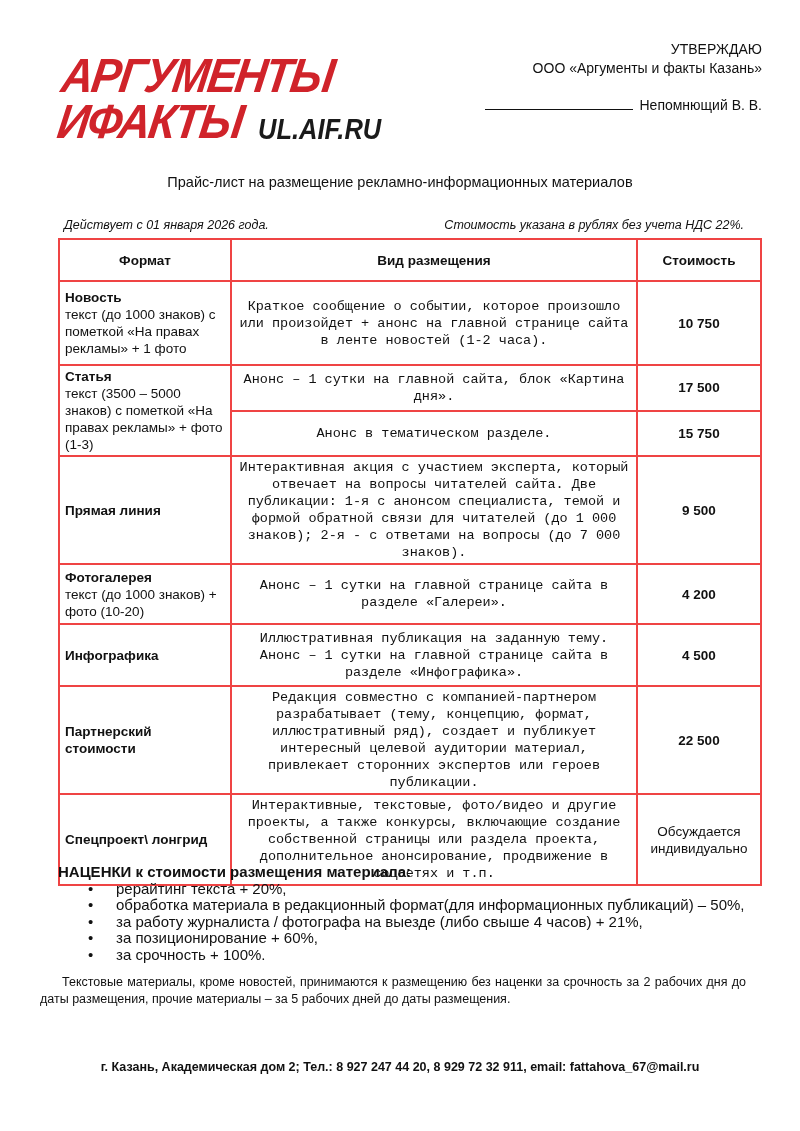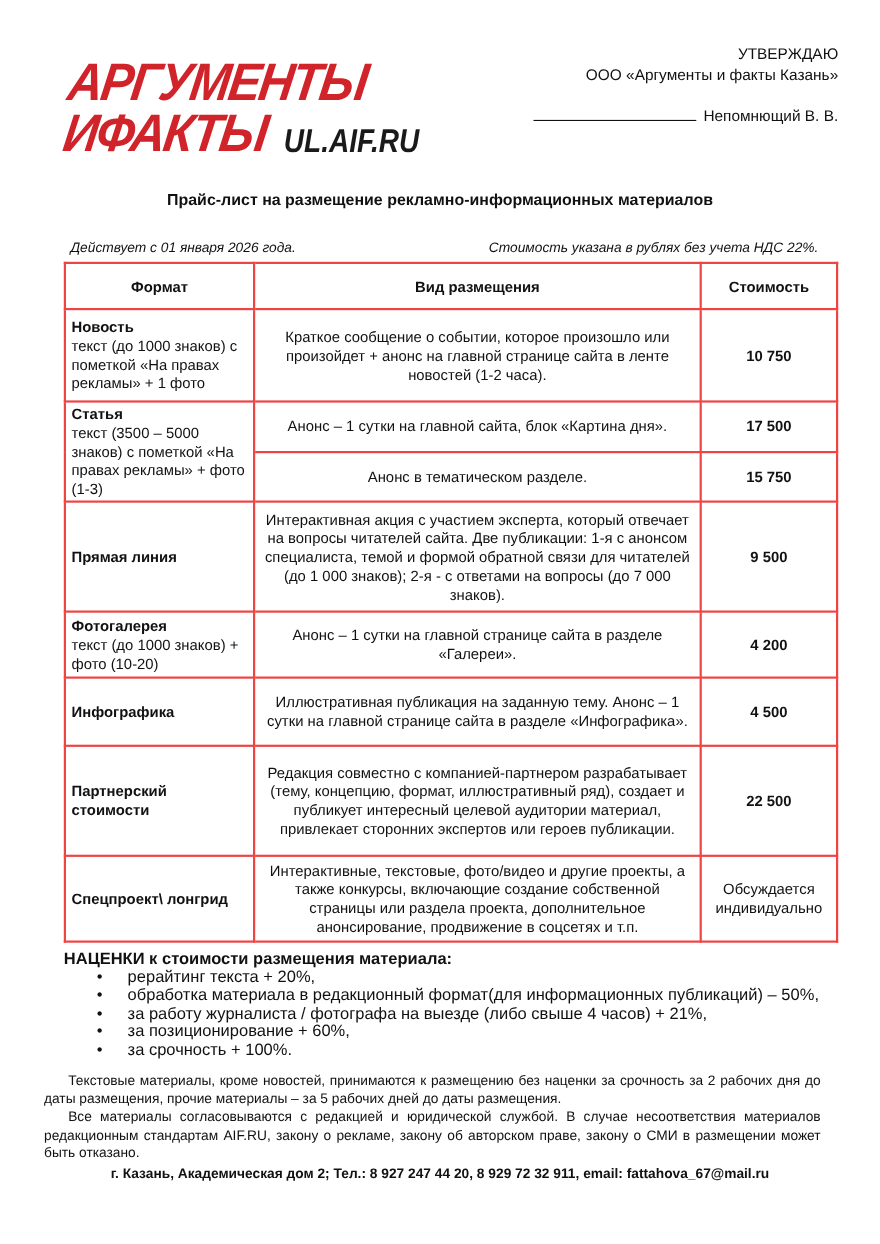--- a/index.html
+++ b/index.html
@@ -10,29 +10,29 @@
          font-weight:bold; font-style:italic; color:#d0232a; letter-spacing:-2px;
          transform:skewX(-8deg); line-height:1; }
   .logo .l1 { left:4px; top:0; font-size:48px; transform:skewX(-8deg) scaleX(0.92); transform-origin:left; }
   .logo .l2 { left:0; top:46px; font-size:48px; transform:skewX(-8deg) scaleX(0.92); transform-origin:left; }
   .logo .site { position:absolute; left:200px; top:60px; font-weight:bold; font-style:italic;
          font-size:30px; color:#1a1a1a; letter-spacing:0px; transform:scaleX(0.85); transform-origin:left; }
   .approve { position:absolute; right:38px; top:40px; text-align:right; font-size:14px; line-height:19px; }
   .approve .sign { margin-top:18px; }
   .approve .line { display:inline-block; width:148px; border-bottom:1px solid #111; margin-right:6px; vertical-align:baseline; height:12px; }
   h1 { position:absolute; left:0; width:800px; top:174px; margin:0; text-align:center;
-       font-size:14.5px; font-weight:bold; }
+       font-size:14.5px; font-weight:normal; }
   .validity { position:absolute; left:64px; top:218px; font-size:12.5px; font-style:italic; }
   .vat { position:absolute; right:56px; top:218px; font-size:12.5px; font-style:italic; }
   table { position:absolute; left:58px; top:238px; width:704px; border-collapse:collapse; font-size:13.5px; }
   td, th { border:2px solid #ef4444; padding:2px 5px; vertical-align:middle; line-height:17px; }
   th { height:36px; font-weight:bold; text-align:center; }
   .c1 { width:160px; }
   .c3 { width:112px; text-align:center; font-weight:bold; }
-  .c2 { text-align:center; }
+  .c2 { text-align:center;font-family:Liberation Mono, monospace; }
   .fmt-title { font-weight:bold; }
   .price-plain { font-weight:normal; }
   .markups { position:absolute; left:58px; top:864px; width:710px; font-size:15px; line-height:16.5px; }
   .markups .title { font-weight:bold; }
   .markups ul { margin:0; padding-left:42px; list-style:none; }
   .markups li { position:relative; padding-left:16px; }
   .markups li::before { content:"•"; position:absolute; left:-12px; }
   .notes { position:absolute; left:40px; top:974px; width:706px; font-size:12.5px; line-height:16.5px; text-align:justify; }
   .notes p { margin:0; text-indent:22px; }
   .contacts { position:absolute; left:0; width:800px; top:1060px; text-align:center; font-weight:bold; font-size:12.5px; }
@@ -132,16 +132,15 @@
     <li>рерайтинг текста + 20%,</li>
     <li>обработка материала в редакционный формат(для информационных публикаций) – 50%,</li>
     <li>за работу журналиста / фотографа на выезде (либо свыше 4 часов) + 21%,</li>
     <li>за позиционирование + 60%,</li>
     <li>за срочность  + 100%.</li>
   </ul>
 </div>
 
 <div class="notes">
   <p>Текстовые материалы, кроме новостей, принимаются к размещению без наценки за срочность за 2 рабочих дня до даты размещения, прочие материалы – за 5 рабочих дней до даты размещения.</p>
-  <p>Все материалы согласовываются с редакцией и юридической службой. В случае несоответствия материалов редакционным стандартам AIF.RU, закону о рекламе, закону  об авторском праве, закону о СМИ в размещении может быть отказано.</p>
 </div>
 
 <div class="contacts">г. Казань, Академическая дом 2; Тел.: 8 927 247 44 20, 8 929 72 32 911, email: fattahova_67@mail.ru</div>
 
 </body></html>

